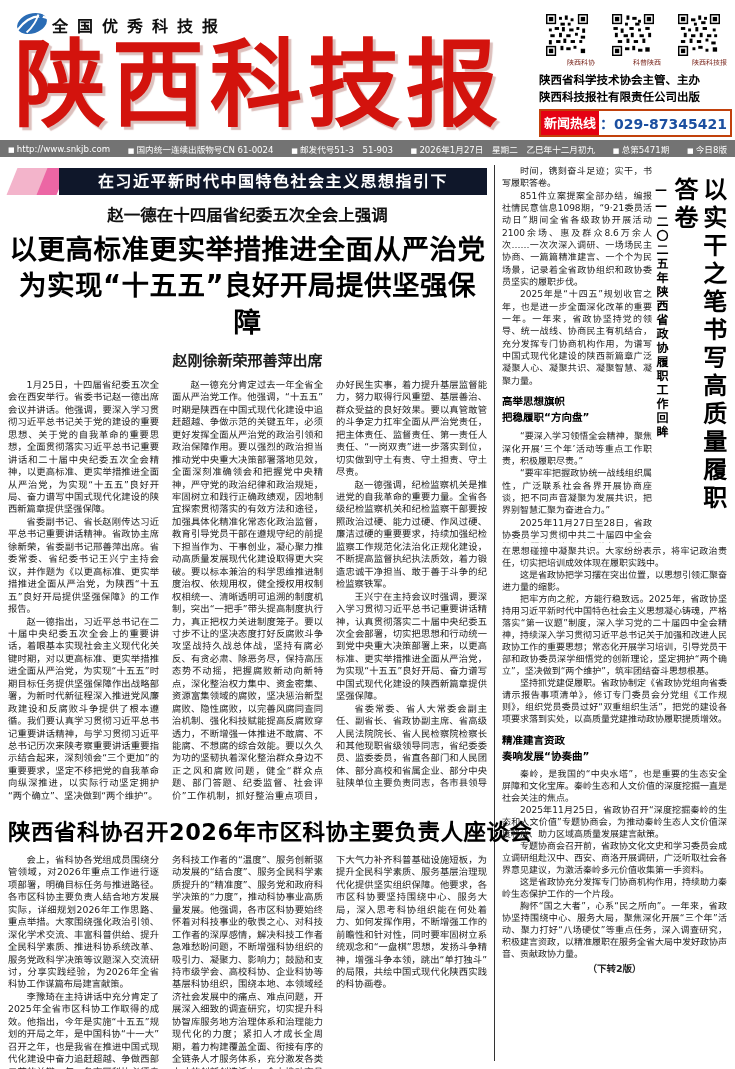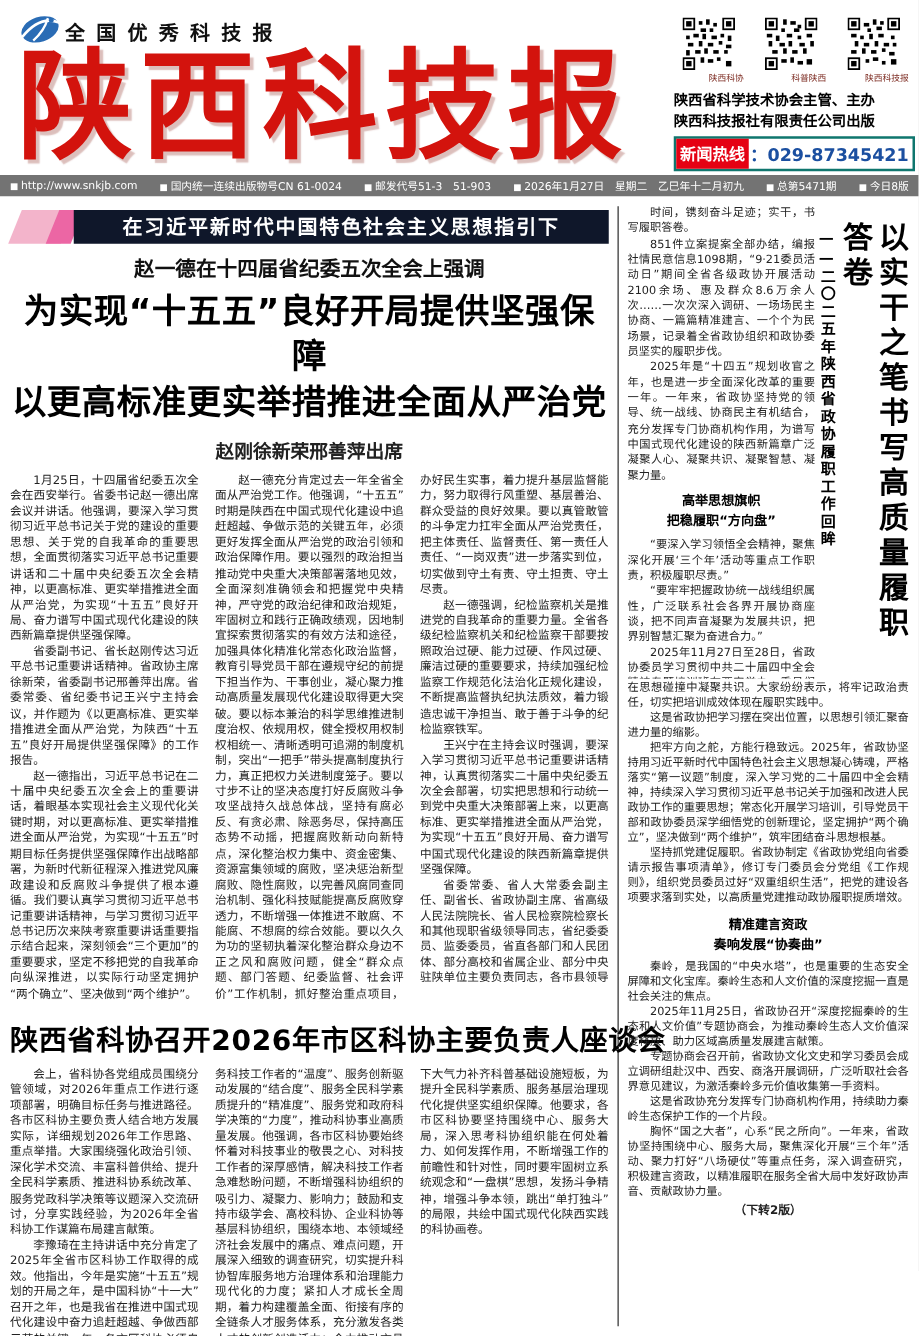--- a/index.html
+++ b/index.html
@@ -20,21 +20,21 @@
     font-weight:bold; font-size:92px; line-height:1.02; letter-spacing:6px;
     transform:scaleY(1.04); transform-origin:top left; white-space:nowrap;
     text-shadow:3px 3px 1px rgba(130,25,15,.28); }
   .mast-right { width:188px; flex:0 0 auto; padding-top:4px; }
   .qr-row { display:flex; justify-content:space-between; margin-bottom:5px; }
   .qr { width:56px; text-align:right; }
   .qr-img { width:42px; height:42px; display:block; margin:0 auto; }
   .qr-label { display:block; font-size:7px; color:#7c2a20; margin-top:1px; white-space:nowrap; }
   .pub-line { font-family:"DejaVu Serif","Liberation Serif",serif; font-weight:bold;
     font-size:11.5px; line-height:1.45; color:#000; white-space:nowrap; }
-  .hotline { display:flex; align-items:stretch; border:2px solid #0f766e; margin-top:4px;
+  .hotline { display:flex; align-items:stretch; border:2px solid #c2410c; margin-top:4px;
     width:fit-content; background:#fff; }
   .hot-label { background:#e50113; color:#fff; font-weight:bold; font-size:13px;
     padding:2px 3px; white-space:nowrap; }
   .hot-num { color:#1b4fa0; font-weight:bold; font-size:14px; padding:2px 3px 2px 1px; white-space:nowrap; }
   
   .info-bar { background:#737373; color:#fff; height:17px; display:flex; align-items:center;
     justify-content:space-between; padding:0 8px; font-size:8.6px; white-space:nowrap; }
   .info-item::before { content:"■ "; font-size:7px; }
   
   .content { display:flex; padding:8px 8px 0 8px; height:904px; }
@@ -61,21 +61,21 @@
     margin:11px 0 8px; letter-spacing:.5px; white-space:nowrap; }
   .bottom-body { column-count:3; column-gap:13px; column-fill:auto; height:250px; overflow:hidden;
     font-size:9.3px; line-height:1.34; text-align:justify; color:#222; }
   
   .right-top { display:flex; height:378px; overflow:hidden; }
   .narrow { width:150px; flex:0 0 auto; font-size:9px; line-height:1.37; text-align:justify; }
   .vtitle { flex:1; display:flex; justify-content:center; padding-top:12px; }
   .vt-wrap { writing-mode:vertical-rl; text-orientation:upright; height:356px; }
   .vt-main { font-size:24px; font-weight:bold; color:#000; letter-spacing:4px; line-height:1.2; }
   .vt-sub { font-size:12px; font-weight:bold; color:#000; letter-spacing:2px; margin-top:6px; line-height:1.4; }
-  .subhead { text-align:center; font-weight:bold; font-size:10.5px; line-height:1.55; margin:6px 0 5px; color:#000; }
+  .subhead { text-align:left; font-weight:bold; font-size:10.5px; line-height:1.55; margin:6px 0 5px; color:#000; }
   .wide { font-size:9px; line-height:1.33; text-align:justify; margin-top:3px; }
   .no-indent-first .para:first-child { text-indent:0; }
   .continuation { text-align:center; font-size:9.5px; font-weight:bold; margin-top:2px; }
 </style>
 </head>
 <body>
 
 <div class="page">
 
   <header class="masthead">
@@ -254,22 +254,22 @@
         <div class="stripe stripe-light"></div>
         <div class="stripe stripe-dark"></div>
         <div class="banner">
           <span class="banner-text">在习近平新时代中国特色社会主义思想指引下</span>
         </div>
       </div>
 
       <article>
         <div class="kicker">赵一德在十四届省纪委五次全会上强调</div>
         <h1 class="headline">
+          <div>以更高标准更实举措推进全面从严治党</div>
           <div>为实现“十五五”良好开局提供坚强保障</div>
-          <div>以更高标准更实举措推进全面从严治党</div>
         </h1>
         <div class="deck">赵刚徐新荣邢善萍出席</div>
         <div class="lead-body">
             <p class="para">1月25日，十四届省纪委五次全会在西安举行。省委书记赵一德出席会议并讲话。他强调，要深入学习贯彻习近平总书记关于党的建设的重要思想、关于党的自我革命的重要思想，全面贯彻落实习近平总书记重要讲话和二十届中央纪委五次全会精神，以更高标准、更实举措推进全面从严治党，为实现“十五五”良好开局、奋力谱写中国式现代化建设的陕西新篇章提供坚强保障。</p>
             <p class="para">省委副书记、省长赵刚传达习近平总书记重要讲话精神。省政协主席徐新荣，省委副书记邢善萍出席。省委常委、省纪委书记王兴宁主持会议，并作题为《以更高标准、更实举措推进全面从严治党，为陕西“十五五”良好开局提供坚强保障》的工作报告。</p>
             <p class="para">赵一德指出，习近平总书记在二十届中央纪委五次全会上的重要讲话，着眼基本实现社会主义现代化关键时期，对以更高标准、更实举措推进全面从严治党，为实现“十五五”时期目标任务提供坚强保障作出战略部署，为新时代新征程深入推进党风廉政建设和反腐败斗争提供了根本遵循。我们要认真学习贯彻习近平总书记重要讲话精神，与学习贯彻习近平总书记历次来陕考察重要讲话重要指示结合起来，深刻领会“三个更加”的重要要求，坚定不移把党的自我革命向纵深推进，以实际行动坚定拥护“两个确立”、坚决做到“两个维护”。</p>
             <p class="para">赵一德充分肯定过去一年全省全面从严治党工作。他强调，“十五五”时期是陕西在中国式现代化建设中追赶超越、争做示范的关键五年，必须更好发挥全面从严治党的政治引领和政治保障作用。要以强烈的政治担当推动党中央重大决策部署落地见效，全面深刻准确领会和把握党中央精神，严守党的政治纪律和政治规矩，牢固树立和践行正确政绩观，因地制宜探索贯彻落实的有效方法和途径，加强具体化精准化常态化政治监督，教育引导党员干部在遵规守纪的前提下担当作为、干事创业，凝心聚力推动高质量发展现代化建设取得更大突破。要以标本兼治的科学思维推进制度治权、依规用权，健全授权用权制权相统一、清晰透明可追溯的制度机制，突出“一把手”带头提高制度执行力，真正把权力关进制度笼子。要以寸步不让的坚决态度打好反腐败斗争攻坚战持久战总体战，坚持有腐必反、有贪必肃、除恶务尽，保持高压态势不动摇，把握腐败新动向新特点，深化整治权力集中、资金密集、资源富集领域的腐败，坚决惩治新型腐败、隐性腐败，以完善风腐同查同治机制、强化科技赋能提高反腐败穿透力，不断增强一体推进不敢腐、不能腐、不想腐的综合效能。要以久久为功的坚韧执着深化整治群众身边不正之风和腐败问题，健全“群众点题、部门答题、纪委监督、社会评价”工作机制，抓好整治重点项目，办好民生实事，着力提升基层监督能力，努力取得行风重塑、基层善治、群众受益的良好效果。要以真管敢管的斗争定力扛牢全面从严治党责任，把主体责任、监督责任、第一责任人责任、“一岗双责”进一步落实到位，切实做到守土有责、守土担责、守土尽责。</p>
             <p class="para">赵一德强调，纪检监察机关是推进党的自我革命的重要力量。全省各级纪检监察机关和纪检监察干部要按照政治过硬、能力过硬、作风过硬、廉洁过硬的重要要求，持续加强纪检监察工作规范化法治化正规化建设，不断提高监督执纪执法质效，着力锻造忠诚干净担当、敢于善于斗争的纪检监察铁军。</p>
             <p class="para">王兴宁在主持会议时强调，要深入学习贯彻习近平总书记重要讲话精神，认真贯彻落实二十届中央纪委五次全会部署，切实把思想和行动统一到党中央重大决策部署上来，以更高标准、更实举措推进全面从严治党，为实现“十五五”良好开局、奋力谱写中国式现代化建设的陕西新篇章提供坚强保障。</p>
             <p class="para">省委常委、省人大常委会副主任、副省长、省政协副主席、省高级人民法院院长、省人民检察院检察长和其他现职省级领导同志，省纪委委员、监委委员，省直各部门和人民团体、部分高校和省属企业、部分中央驻陕单位主要负责同志，各市县领导班子成员等参加会议。（据《陕西日报》）</p>

